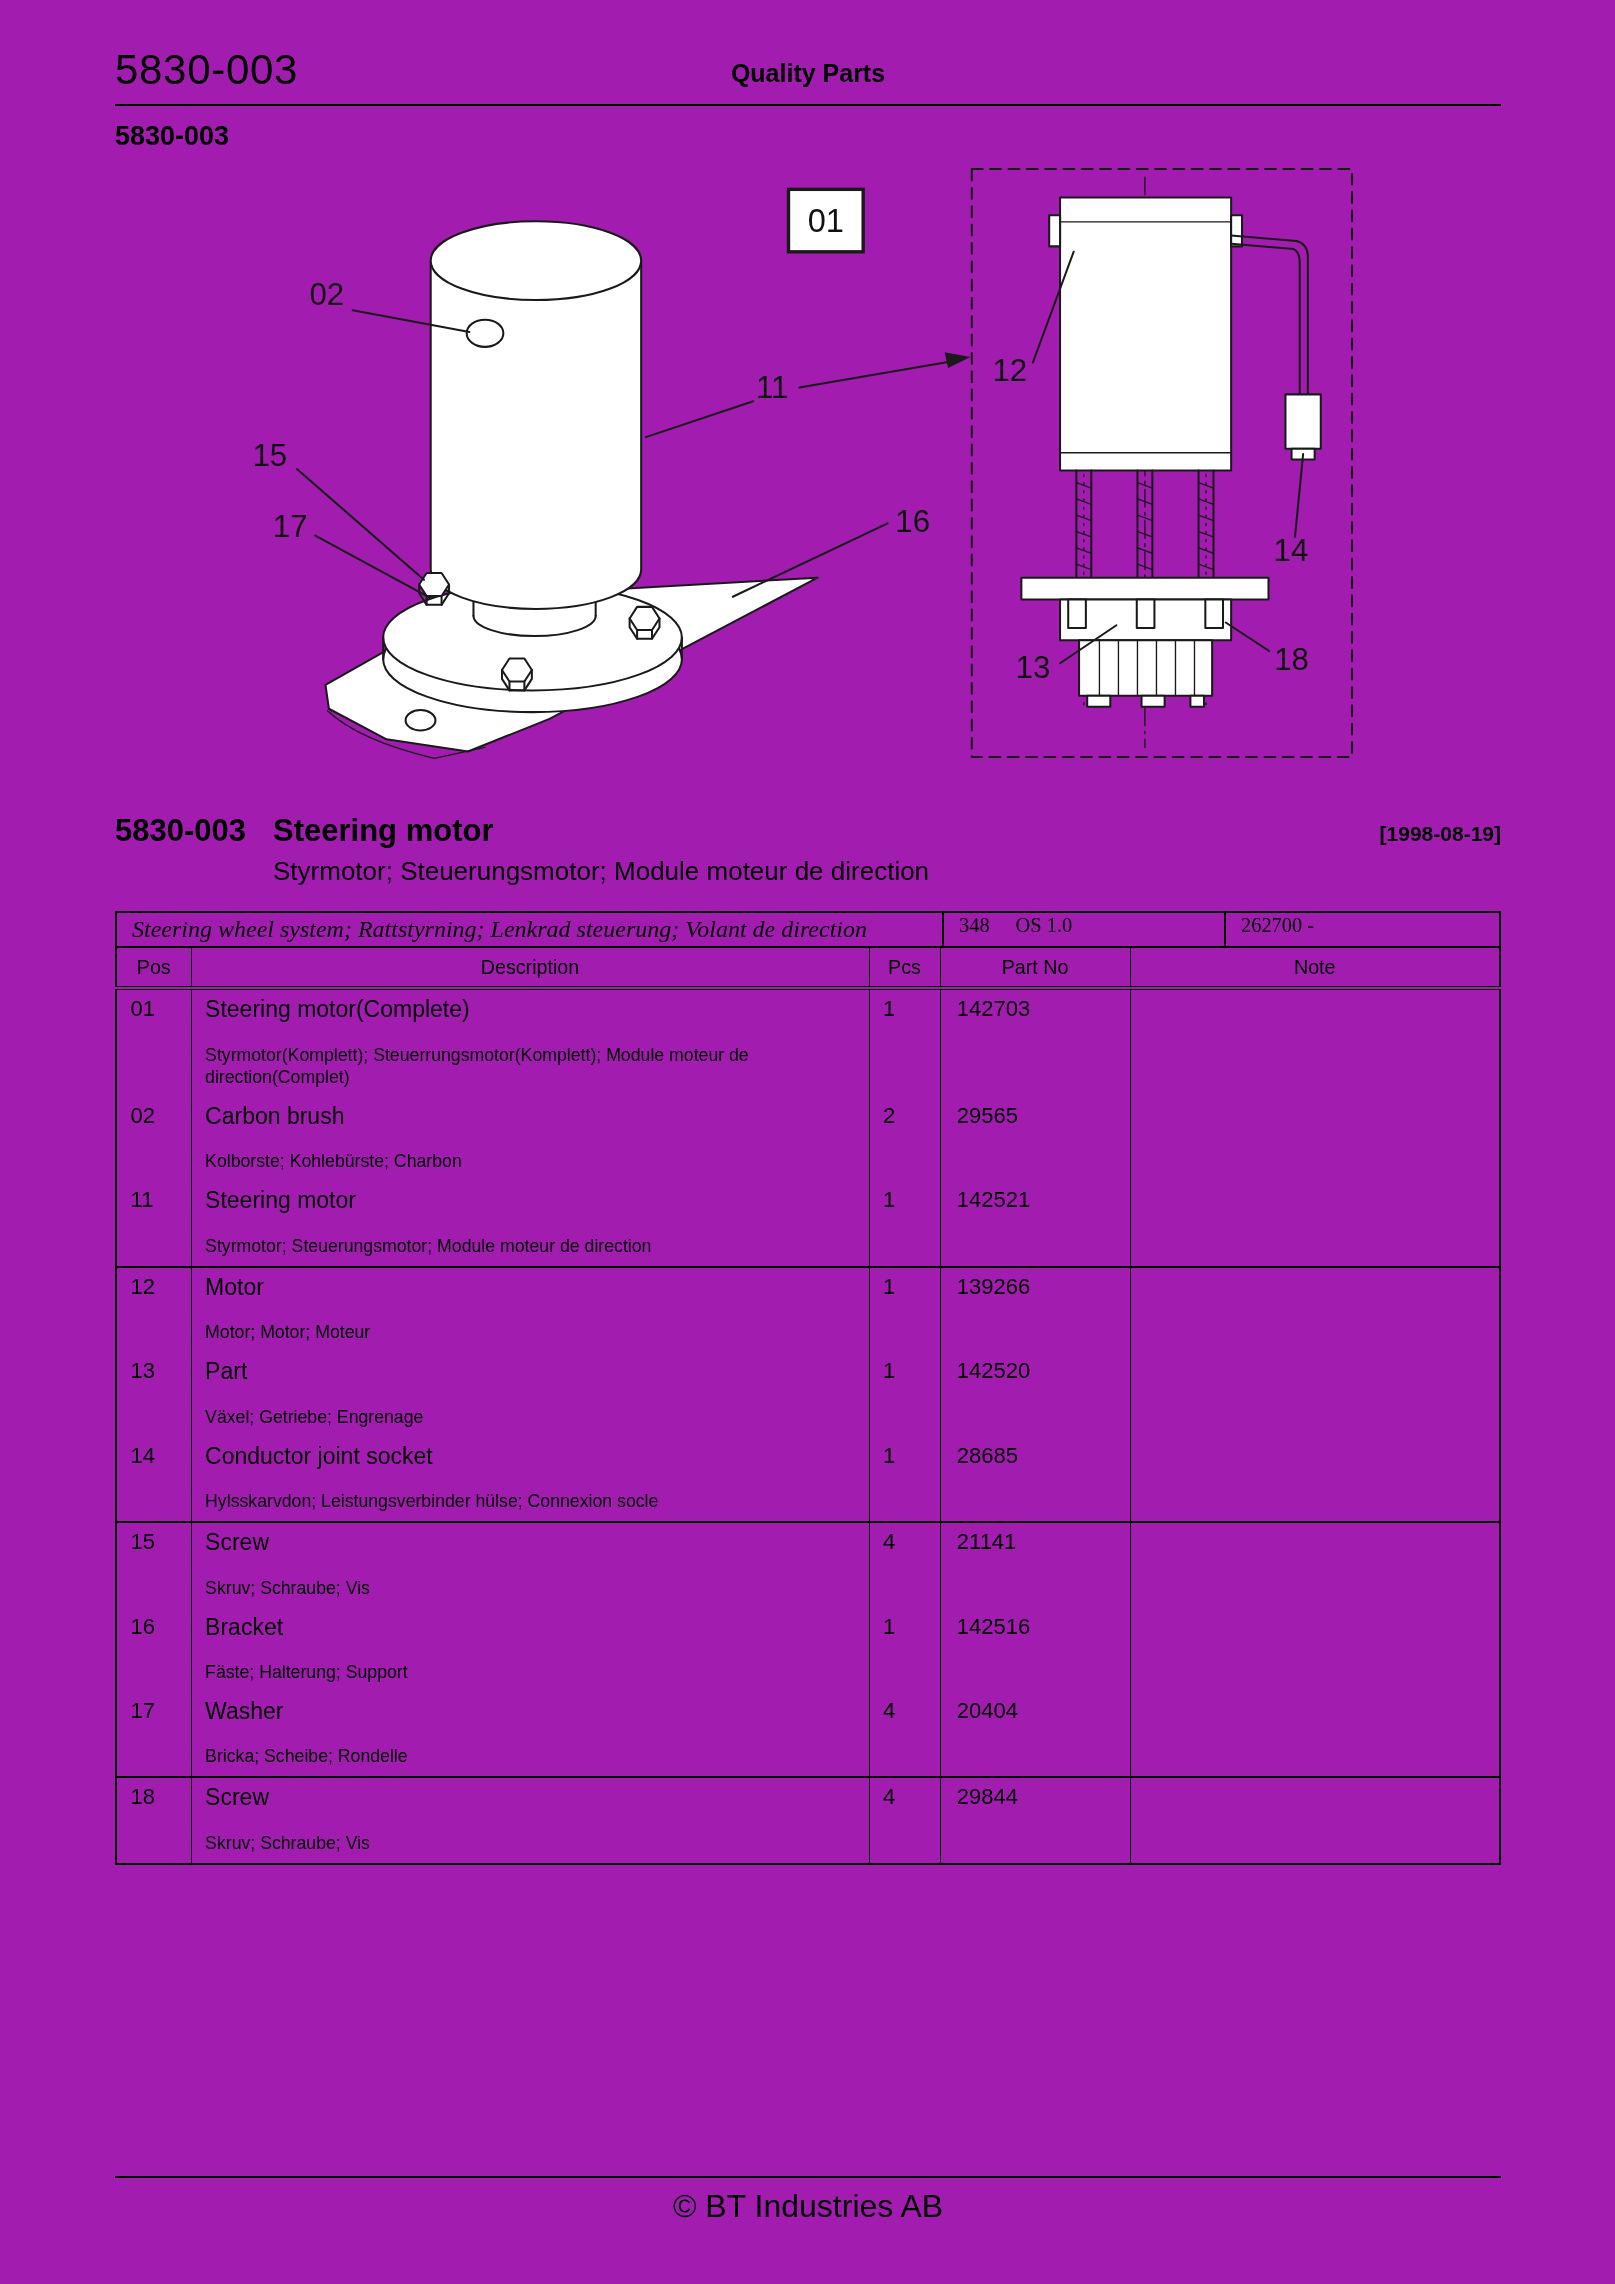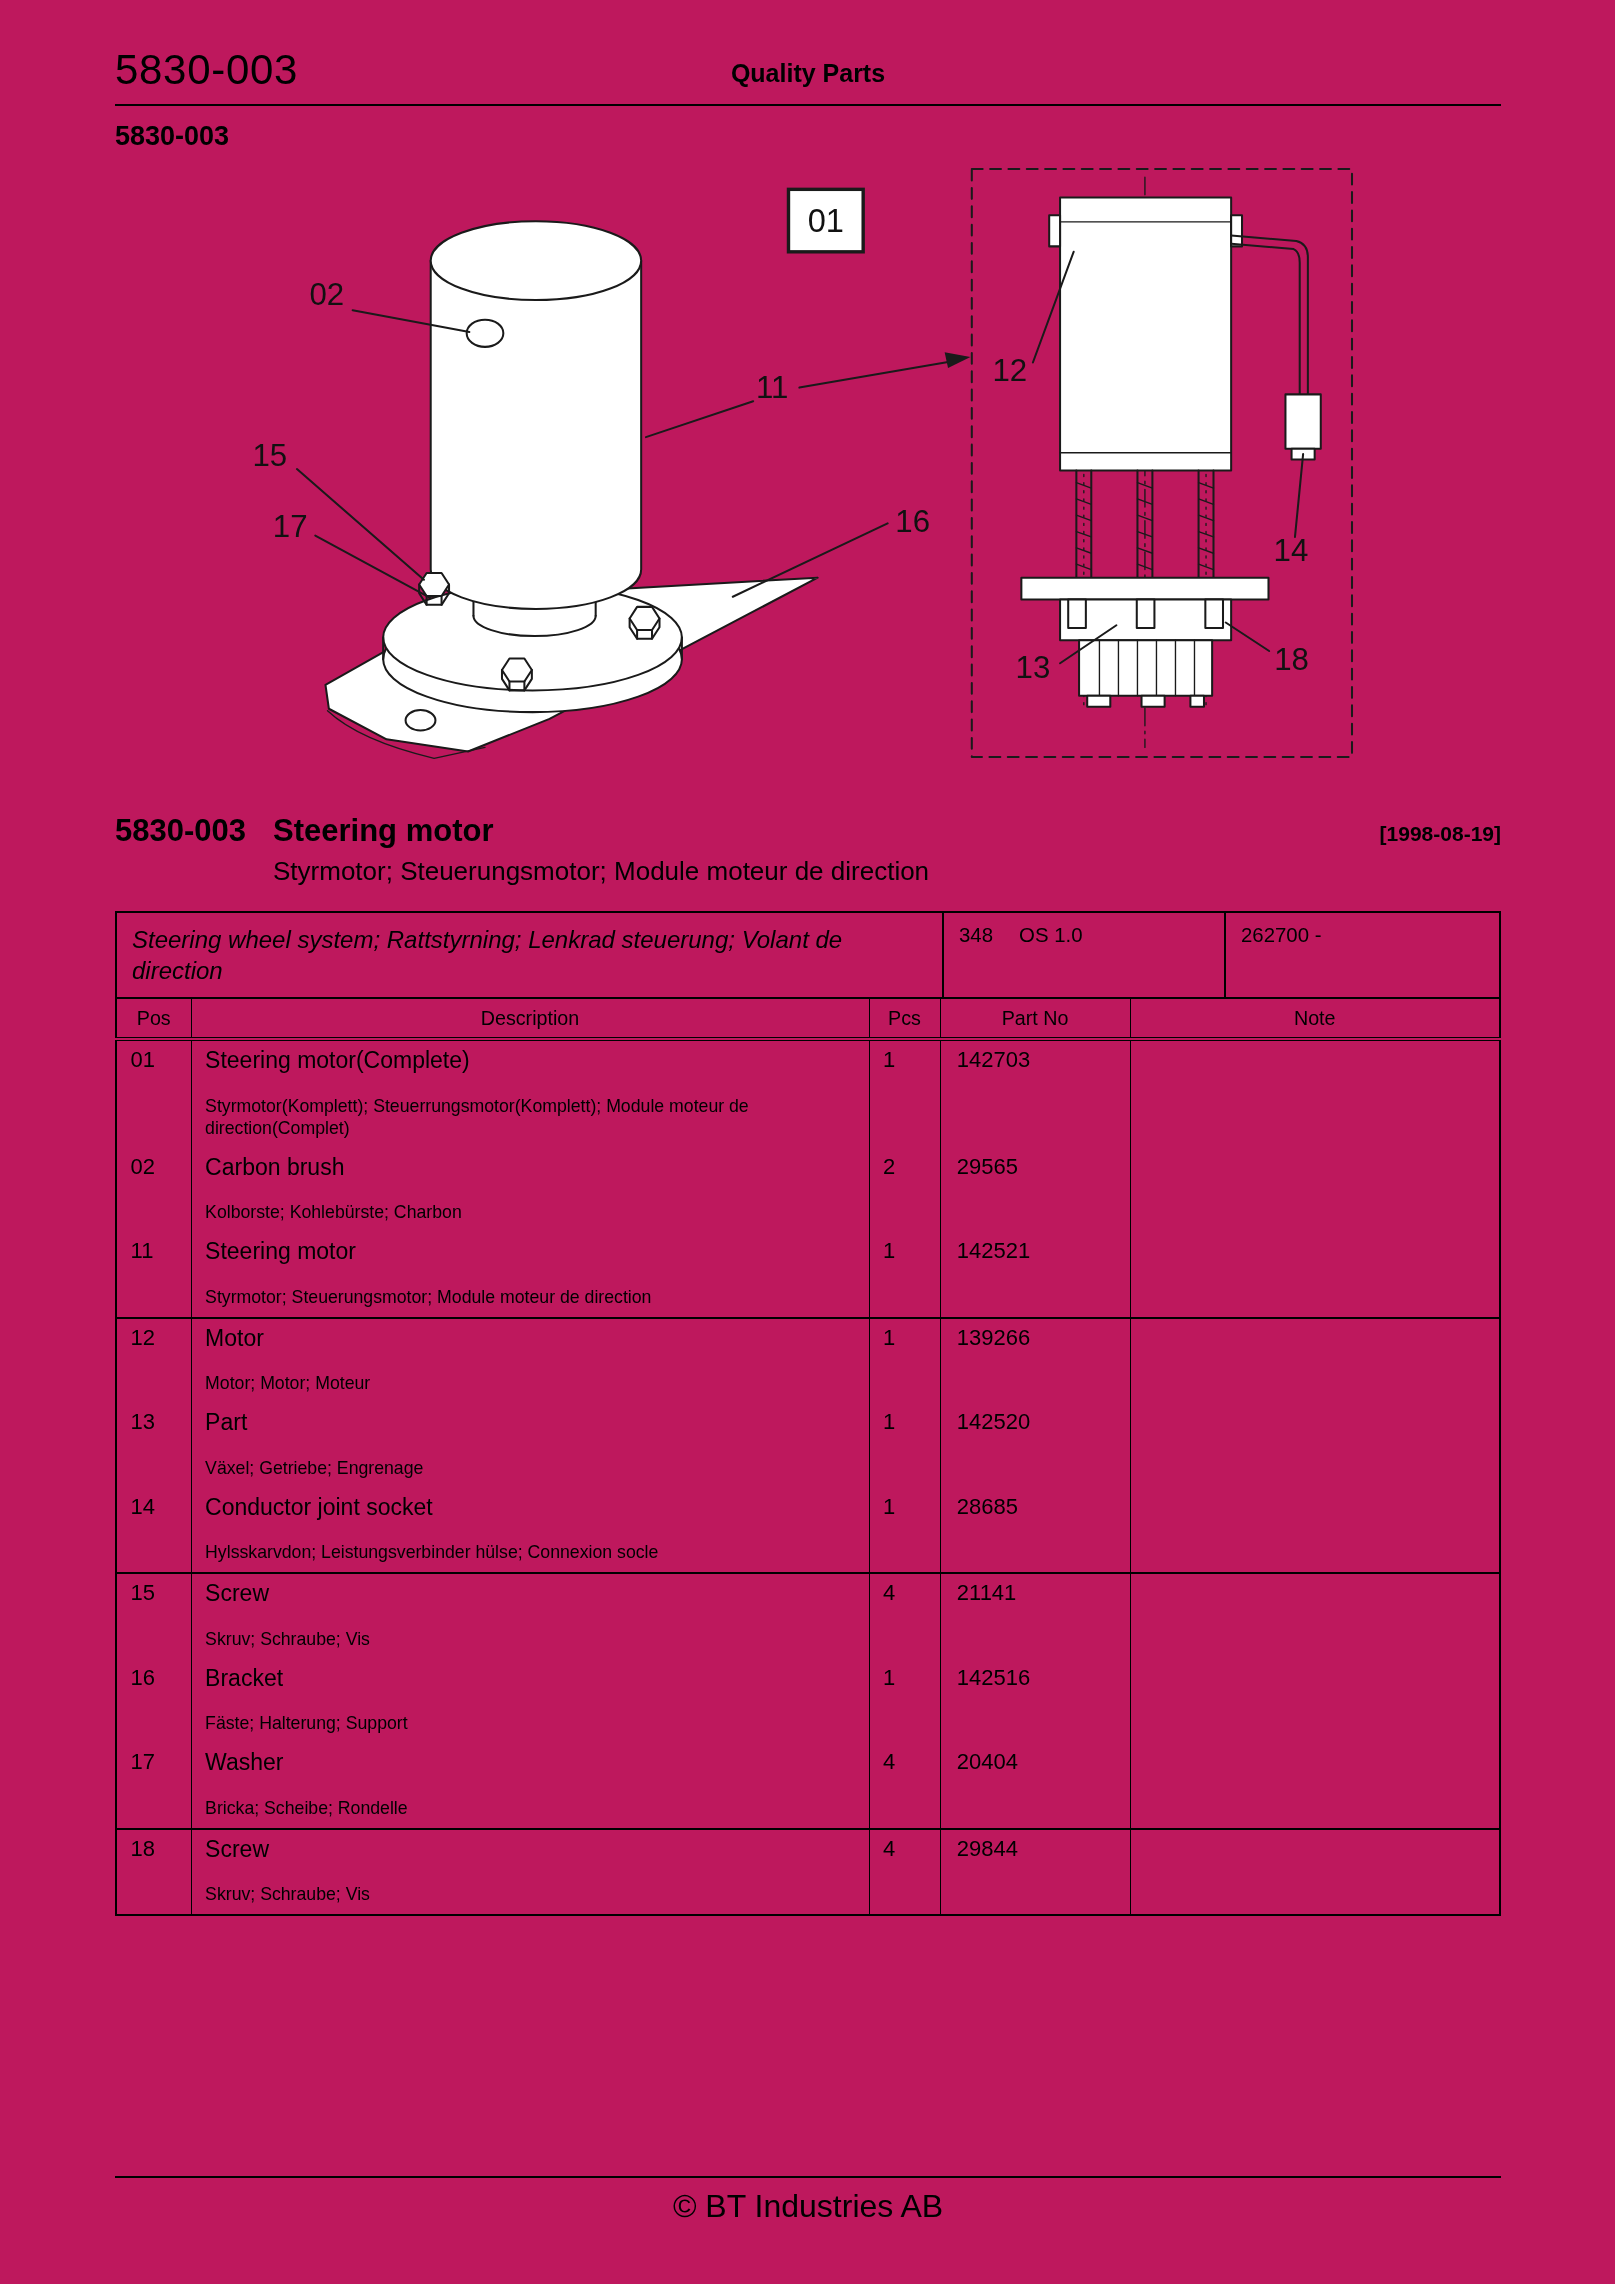--- a/index.html
+++ b/index.html
@@ -1,19 +1,19 @@
 <!DOCTYPE html>
 <html style="font-size:11px"><head>
 <meta charset="utf-8">
 <style>
   html,body { margin:0; padding:0; background:#ffffff; }
   .page {
     position:relative;
     width:1616px; height:2284px;
-    background:#be185d;
+    background:#a21caf;
     color:#000;
     font-family:"Liberation Sans","DejaVu Sans",sans-serif;
     box-sizing:border-box;
     padding:48px 115px 0 115px;
     overflow:hidden;
   }
   
   .doc-header { display:grid; grid-template-columns:1fr auto 1fr; align-items:end; }
   .doc-number { font-size:42px; line-height:1.05; letter-spacing:0.7px; }
   .doc-title  { font-size:25px; font-weight:bold; padding-bottom:4.1px; }
@@ -28,21 +28,21 @@
   
   .section-title-row { display:flex; align-items:baseline; margin-top:26px; }
   .sec-num   { font-size:31px; font-weight:bold; width:158px; flex:0 0 auto; }
   .sec-title { font-size:31px; font-weight:bold; }
   .sec-date  { font-size:21px; font-weight:bold; margin-left:auto; }
   .section-subtitle { font-size:26px; margin-left:158px; margin-top:6.8px; }
 
   
   .parts-table { margin-top:24.4px; }
   .system-header { display:flex; border:2px solid #000; box-sizing:border-box; }
-  .system-header > div { padding:11px 15px; box-sizing:border-box; }
+  .system-header > div { padding:1px 15px; box-sizing:border-box;font-family:Liberation Serif, serif; }
   .sys-title  { width:827px; flex:0 0 auto; font-style:italic; font-size:24px; line-height:1.3; border-right:2px solid #000; }
   .sys-code   { width:282px; flex:0 0 auto; font-size:20.4px; display:flex; gap:26px; border-right:2px solid #000; }
   .sys-serial { flex:1; font-size:20.4px; }
 
   table.parts { width:100%; border-collapse:collapse; border:2px solid #000; margin-top:-2px; table-layout:fixed; }
   table.parts th, table.parts td { border-left:1.4px solid #000; box-sizing:border-box; }
   table.parts th:first-child, table.parts td:first-child { border-left:none; }
   table.parts thead th {
     font-size:19.7px; font-weight:normal; text-align:center;
     padding:7.5px 5.4px; border-bottom:4.8px double #000;

